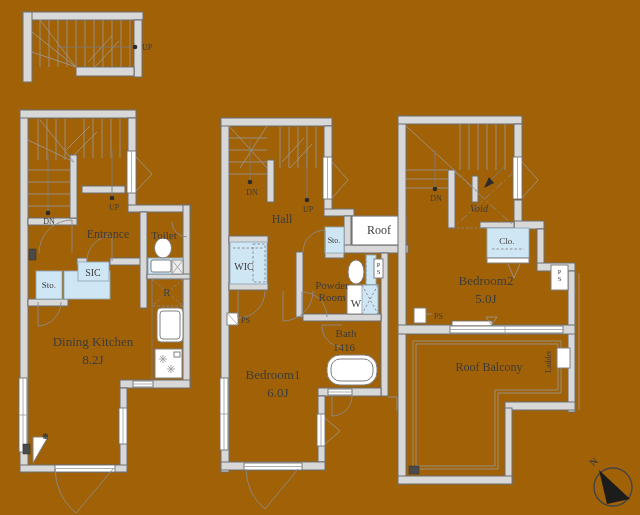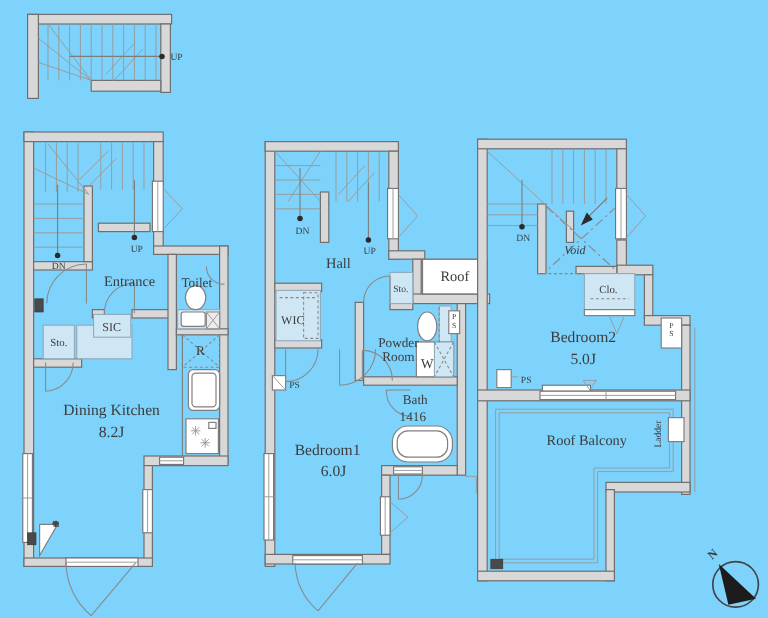--- a/index.html
+++ b/index.html
@@ -1,16 +1,16 @@
 <!DOCTYPE html>
 <html><head>
 <meta charset="utf-8">
 <style>
   html,body{margin:0;padding:0;background:#ffffff;}
-  #stage{position:relative;width:640px;height:515px;background:#7dd3fc;overflow:hidden;
+  #stage{position:relative;width:640px;height:515px;background:#a16207;overflow:hidden;
          font-family:"Liberation Serif","DejaVu Serif",serif;}
   svg text{font-family:"Liberation Serif","DejaVu Serif",serif;fill:#3c3c3c;}
   .wall{fill:#d8d8d8;stroke:#6f6f6f;stroke-width:1;}
   .win{fill:#ffffff;stroke:#6f6f6f;stroke-width:0.9;}
   .roofbox{fill:#ffffff;stroke:#7a7a7a;stroke-width:1.2;}
   .thin{fill:none;stroke:#9a9a9a;stroke-width:0.8;}
   .mid{fill:none;stroke:#7c7c7c;stroke-width:0.9;}
   .blue{fill:#cfe6f4;stroke:#8fa9ba;stroke-width:0.9;}
   .fix{fill:#ffffff;stroke:#808080;stroke-width:1;}
   .hatch{fill:#ececec;stroke:#808080;stroke-width:0.8;}

